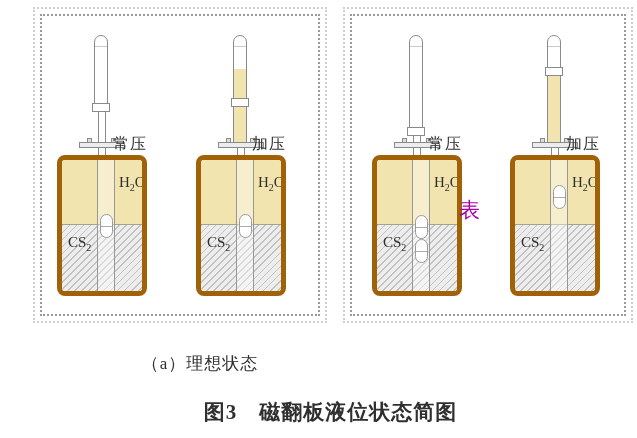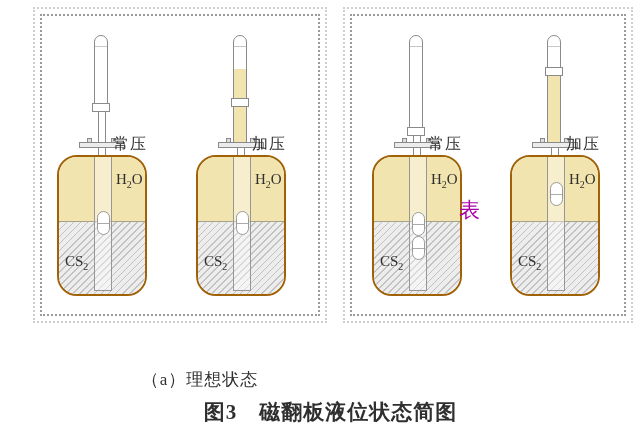--- a/index.html
+++ b/index.html
@@ -25,45 +25,45 @@
   .indicator{position:absolute;left:45px;width:18px;height:9px;background:#fff;
               border:1px solid var(--outline,#8a8a8a);box-sizing:border-box;z-index:3;}
   .stem{position:absolute;left:51px;width:8px;box-sizing:border-box;background:#fff;
               border-left:1px solid var(--outline,#8a8a8a);border-right:1px solid var(--outline,#8a8a8a);}
   .bolt{position:absolute;top:108px;width:5px;height:5px;background:#dedede;
               border:1px solid var(--outline,#8a8a8a);box-sizing:border-box;z-index:4;}
   .flange{position:absolute;left:32px;top:112px;width:46px;height:6px;background:#ececec;
               border:1px solid var(--outline,#8a8a8a);box-sizing:border-box;z-index:4;}
 
   .tank{position:absolute;left:10px;top:125px;width:90px;height:141px;
-        border:2px solid #a16207;border-radius:20px;overflow:hidden;box-sizing:border-box;z-index:2;}
+        border:5px solid #a16207;border-radius:8px;overflow:hidden;box-sizing:border-box;z-index:2;}
   .water{position:absolute;left:0;right:0;top:0;height:64px;background:var(--water,#f2e4af);}
   .lower{position:absolute;left:0;right:0;top:64px;bottom:0;border-top:1px solid #a7a289;
          background:repeating-linear-gradient(135deg,var(--hatch-line,#c2c2c2) 0,
                     var(--hatch-line,#c2c2c2) 1.2px,var(--hatch-bg,#ededed) 1.2px,
                     var(--hatch-bg,#ededed) 5px);}
   .well{position:absolute;left:35px;top:-1px;width:18px;height:135px;box-sizing:border-box;
         border:1px solid #979797;background:rgba(255,255,255,0.38);}
   .float{position:absolute;left:38px;width:13px;height:24px;background:#fff;
         border:1px solid #9a9a9a;border-radius:7px;box-sizing:border-box;z-index:3;}
   .float::after{content:"";position:absolute;left:0;right:0;top:50%;border-top:1px solid #ababab;}
 
   .pressure-label{position:absolute;left:66px;top:78px;font-size:16px;letter-spacing:1px;
         white-space:nowrap;z-index:5;margin-top:26px;}
   .chem{position:absolute;font-size:15px;white-space:nowrap;z-index:4;}
   .chem .sub{font-size:10px;vertical-align:-4px;}
   .chem-h2o{left:57px;top:14px;}
-  .chem-cs2{left:6px;top:96px;}
+  .chem-cs2{left:6px;top:74px;}
 
   
   #annotation{position:absolute;left:459px;top:196px;font-size:21px;
         color:var(--annotation,#aa00aa);z-index:6;}
   .caption{position:absolute;top:352px;width:280px;text-align:center;font-size:17px;
         letter-spacing:1px;white-space:nowrap;}
-  #caption-a{left:60px;margin-top:16px;}
+  #caption-a{left:60px;}
   #caption-b{left:298px;}
   #figure-title{position:absolute;left:12px;top:398px;width:637px;text-align:center;
         font-size:21px;font-weight:bold;letter-spacing:1px;}
 </style>
 </head>
 <body>
 
 <div id="stage">
 
   <div class="panel" id="panel-a"></div>

